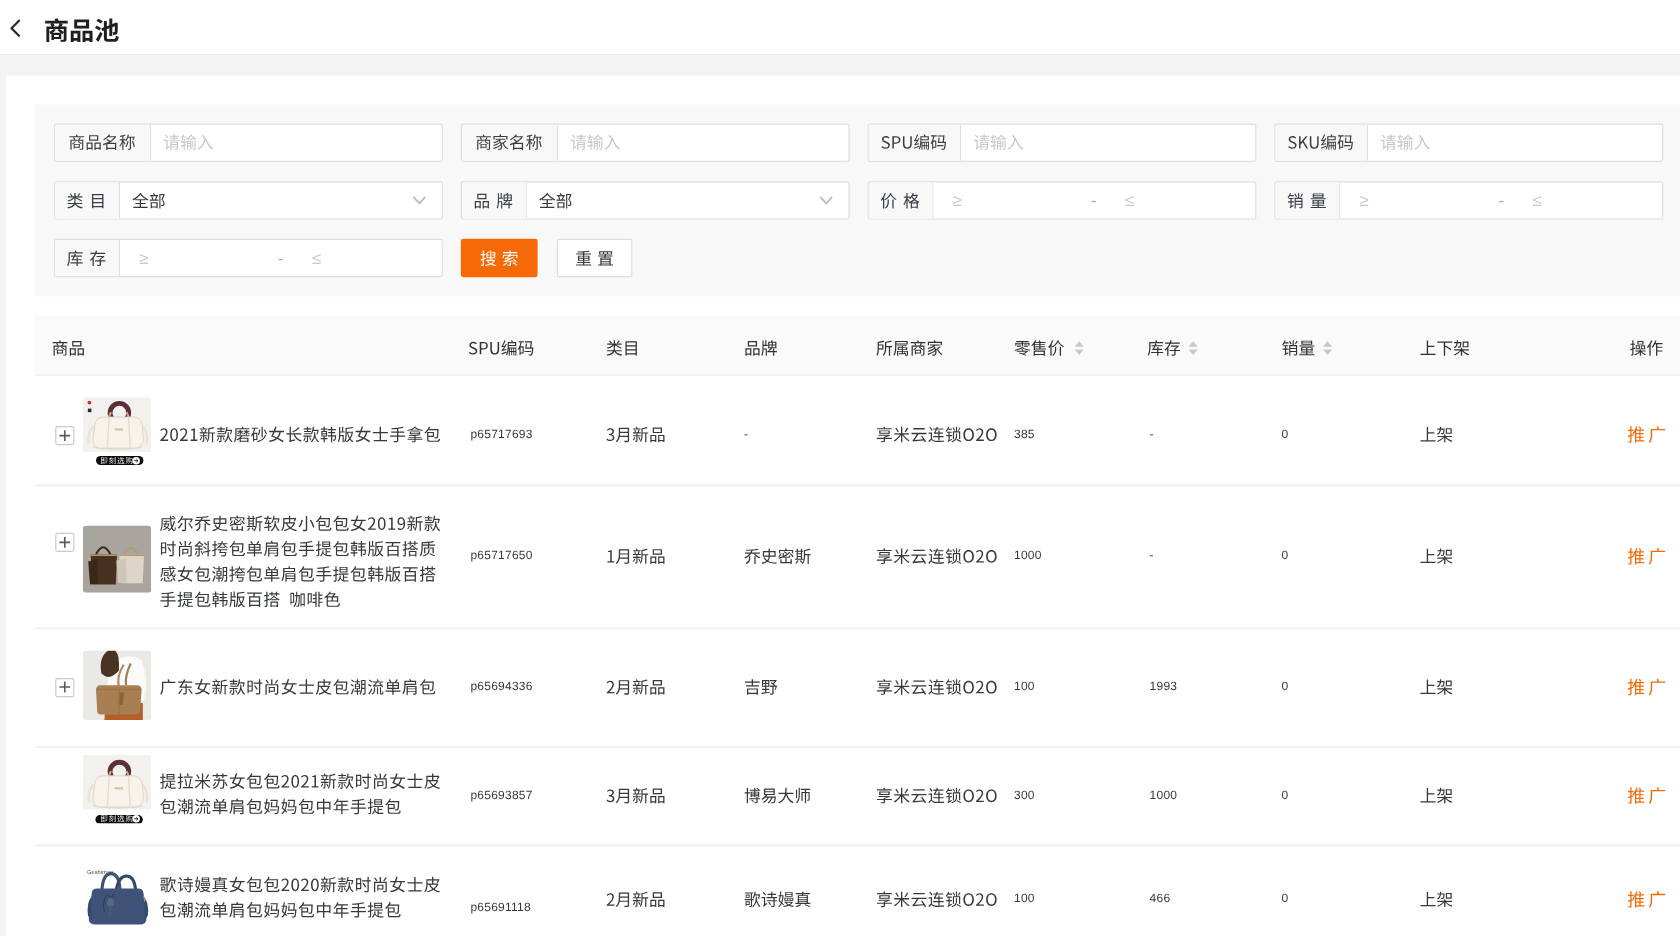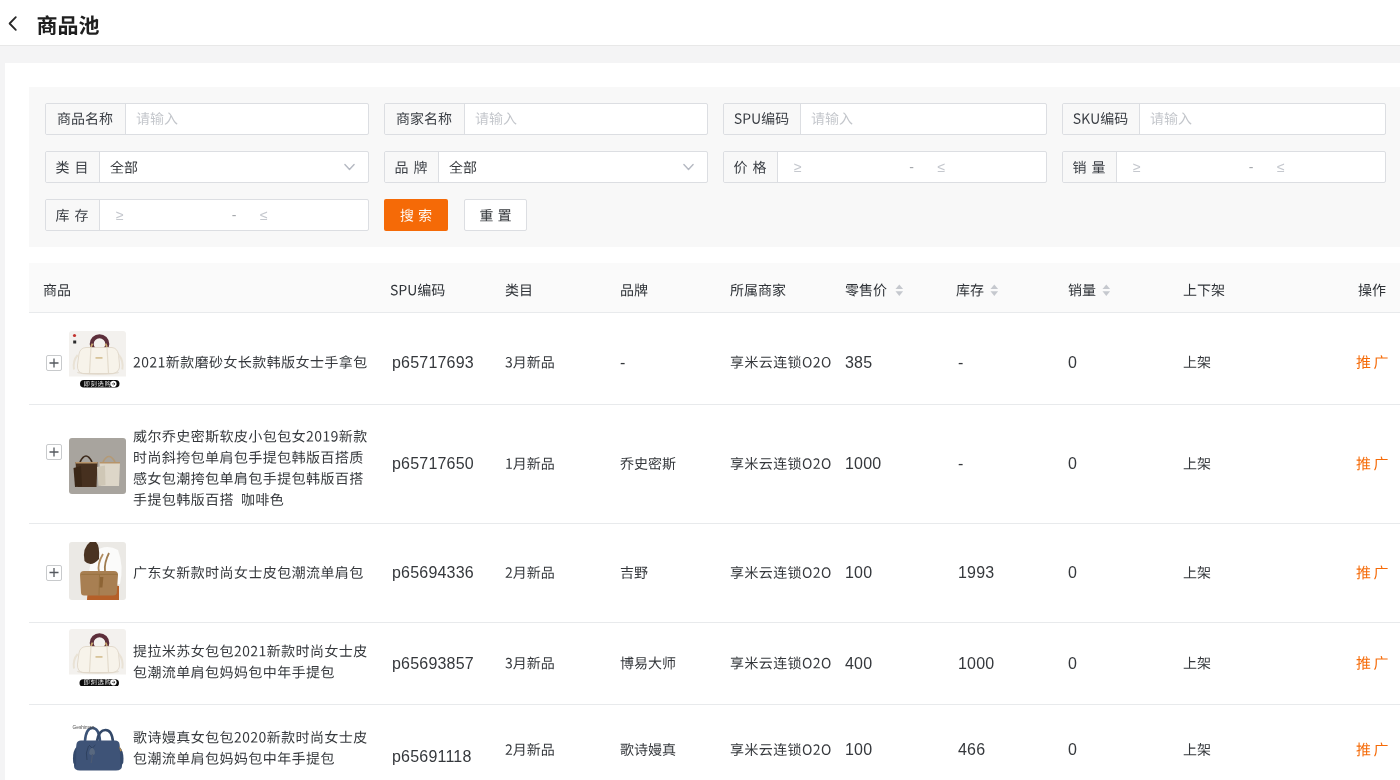--- a/index.html
+++ b/index.html
@@ -4,21 +4,21 @@
 html,body{width:1400px;height:780px;overflow:hidden;font-family:"Liberation Sans",sans-serif;background:#f4f4f5;position:relative}
 .abs{position:absolute}
 #topbar{left:0;top:0;width:1400px;height:46px;background:#fff;border-bottom:1px solid #e8e8e8}
 #card{left:5px;top:63px;width:1395px;height:717px;background:#fff}
 #panel{left:29px;top:87px;width:1371px;height:160px;background:#f8f8f8}
 .grp{position:absolute;height:32px;background:#fff;border:1px solid #dcdee2;border-radius:2px}
 .lbl{position:absolute;left:0;top:0;bottom:0;background:#f8f8f8;border-right:1px solid #dcdee2;border-radius:2px 0 0 2px}
 .btn{position:absolute;height:32px;border-radius:2px}
 #thead{left:29px;top:263px;width:1371px;height:49px;background:#fafafa}
 .bline{position:absolute;left:29px;width:1371px;height:1px;background:#e8eaec}
-.lt{position:absolute;font-size:16px;line-height:20px;letter-spacing:0.2px}
+.lt{position:absolute;font-size:10px;line-height:20px;letter-spacing:0.2px}
 .plus{position:absolute;width:16px;height:16px;border:1px solid #c8cacc;border-radius:2px;background:#fff}
 .pimg{position:absolute}
 .rsep{position:absolute;font-size:14px;line-height:20px;color:#a6a9ad}
 </style></head>
 <body>
 <div class="abs" id="card"></div>
 <div class="abs" id="topbar"></div>
 <div class="abs" id="panel"></div>
 <div class="grp" style="left:45px;top:103px;width:324px">
     <div class="lbl" style="width:80px"></div>
@@ -74,21 +74,21 @@
 <div class="lt" style="left:1068px;top:352.7px;color:#35383c">0</div>
 <div class="lt" style="left:392px;top:454.1px;color:#35383c">p65717650</div>
 <div class="lt" style="left:845px;top:454.1px;color:#35383c">1000</div>
 <div class="lt" style="left:958px;top:454.1px;color:#35383c">-</div>
 <div class="lt" style="left:1068px;top:454.1px;color:#35383c">0</div>
 <div class="lt" style="left:392px;top:563.1px;color:#35383c">p65694336</div>
 <div class="lt" style="left:845px;top:563.1px;color:#35383c">100</div>
 <div class="lt" style="left:958px;top:563.1px;color:#35383c">1993</div>
 <div class="lt" style="left:1068px;top:563.1px;color:#35383c">0</div>
 <div class="lt" style="left:392px;top:653.6px;color:#35383c">p65693857</div>
-<div class="lt" style="left:845px;top:653.6px;color:#35383c">400</div>
+<div class="lt" style="left:845px;top:653.6px;color:#35383c">300</div>
 <div class="lt" style="left:958px;top:653.6px;color:#35383c">1000</div>
 <div class="lt" style="left:1068px;top:653.6px;color:#35383c">0</div>
 <div class="lt" style="left:392px;top:747px;color:#35383c">p65691118</div>
 <div class="lt" style="left:845px;top:740.1px;color:#35383c">100</div>
 <div class="lt" style="left:958px;top:740.1px;color:#35383c">466</div>
 <div class="lt" style="left:1068px;top:740.1px;color:#35383c">0</div>
 <svg class="pimg" style="left:69px;top:331px" width="57" height="57" viewBox="0 0 57 57">
     <rect x="0" y="0" width="57" height="57" rx="3" fill="#ffffff"></rect>
     <path d="M0 3 Q0 0 3 0 L54 0 Q57 0 57 3 L57 45.5 L0 45.5 Z" fill="#f3f1ee"></path>
     <circle cx="5.5" cy="4.5" r="1.6" fill="#c2332f"></circle>

